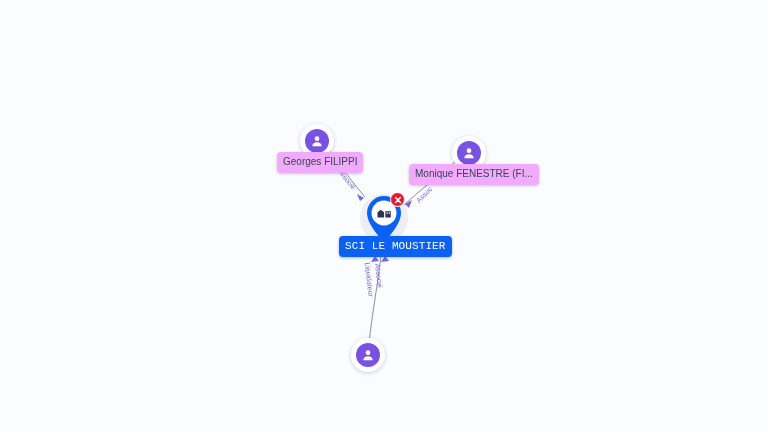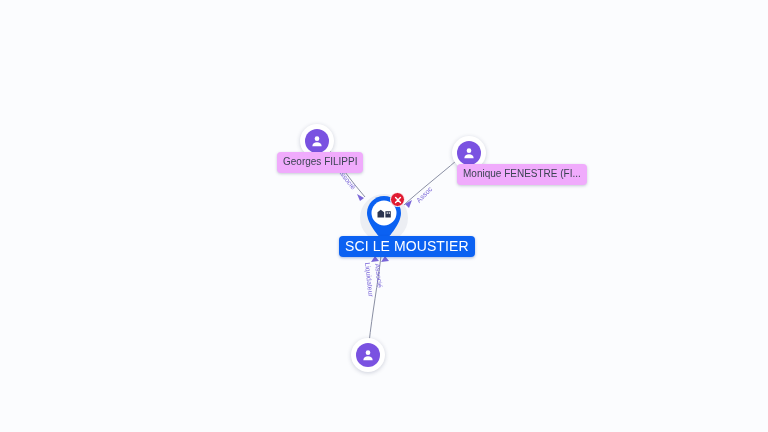--- a/index.html
+++ b/index.html
@@ -88,23 +88,24 @@
     font-size: 10px;
     line-height: 14px;
     padding: 3px 6px 4px 6px;
     border-radius: 4px;
     box-shadow: 0 1px 3px rgba(40,50,90,0.25);
     white-space: nowrap;
   }
   .node-label.company {
     background: #0b61f2;
     color: #ffffff;
-    font-size: 14px;
+    font-size: 11px;
     letter-spacing: 0.1px;
     box-shadow: 0 1px 3px rgba(11,60,160,0.35);
+    font-family: Liberation Mono, monospace;
   }
   .edge-label {
     position: absolute;
     color: #7a66d8;
     font-size: 7px;
     line-height: 8px;
     white-space: nowrap;
     transform-origin: 0 0;
   }
 </style>
@@ -146,21 +147,21 @@
   <div class="node-label" style="left:277px; top:152px;">Georges FILIPPI</div>
 
   <div class="person-node" style="left:452px; top:136px;">
     <span class="person-disc">
       <svg width="14" height="14" viewBox="0 0 24 24" fill="#ffffff">
         <circle cx="12" cy="8" r="4"></circle>
         <path d="M4 21c0-4.4 3.6-7 8-7s8 2.6 8 7z"></path>
       </svg>
     </span>
   </div>
-  <div class="node-label" style="left:409px; top:164px;margin-left:48px;">Monique FENESTRE (FI...</div>
+  <div class="node-label" style="left:409px; top:164px;">Monique FENESTRE (FI...</div>
 
   <div class="person-node" style="left:351px; top:338px;">
     <span class="person-disc">
       <svg width="14" height="14" viewBox="0 0 24 24" fill="#ffffff">
         <circle cx="12" cy="8" r="4"></circle>
         <path d="M4 21c0-4.4 3.6-7 8-7s8 2.6 8 7z"></path>
       </svg>
     </span>
   </div>
 

